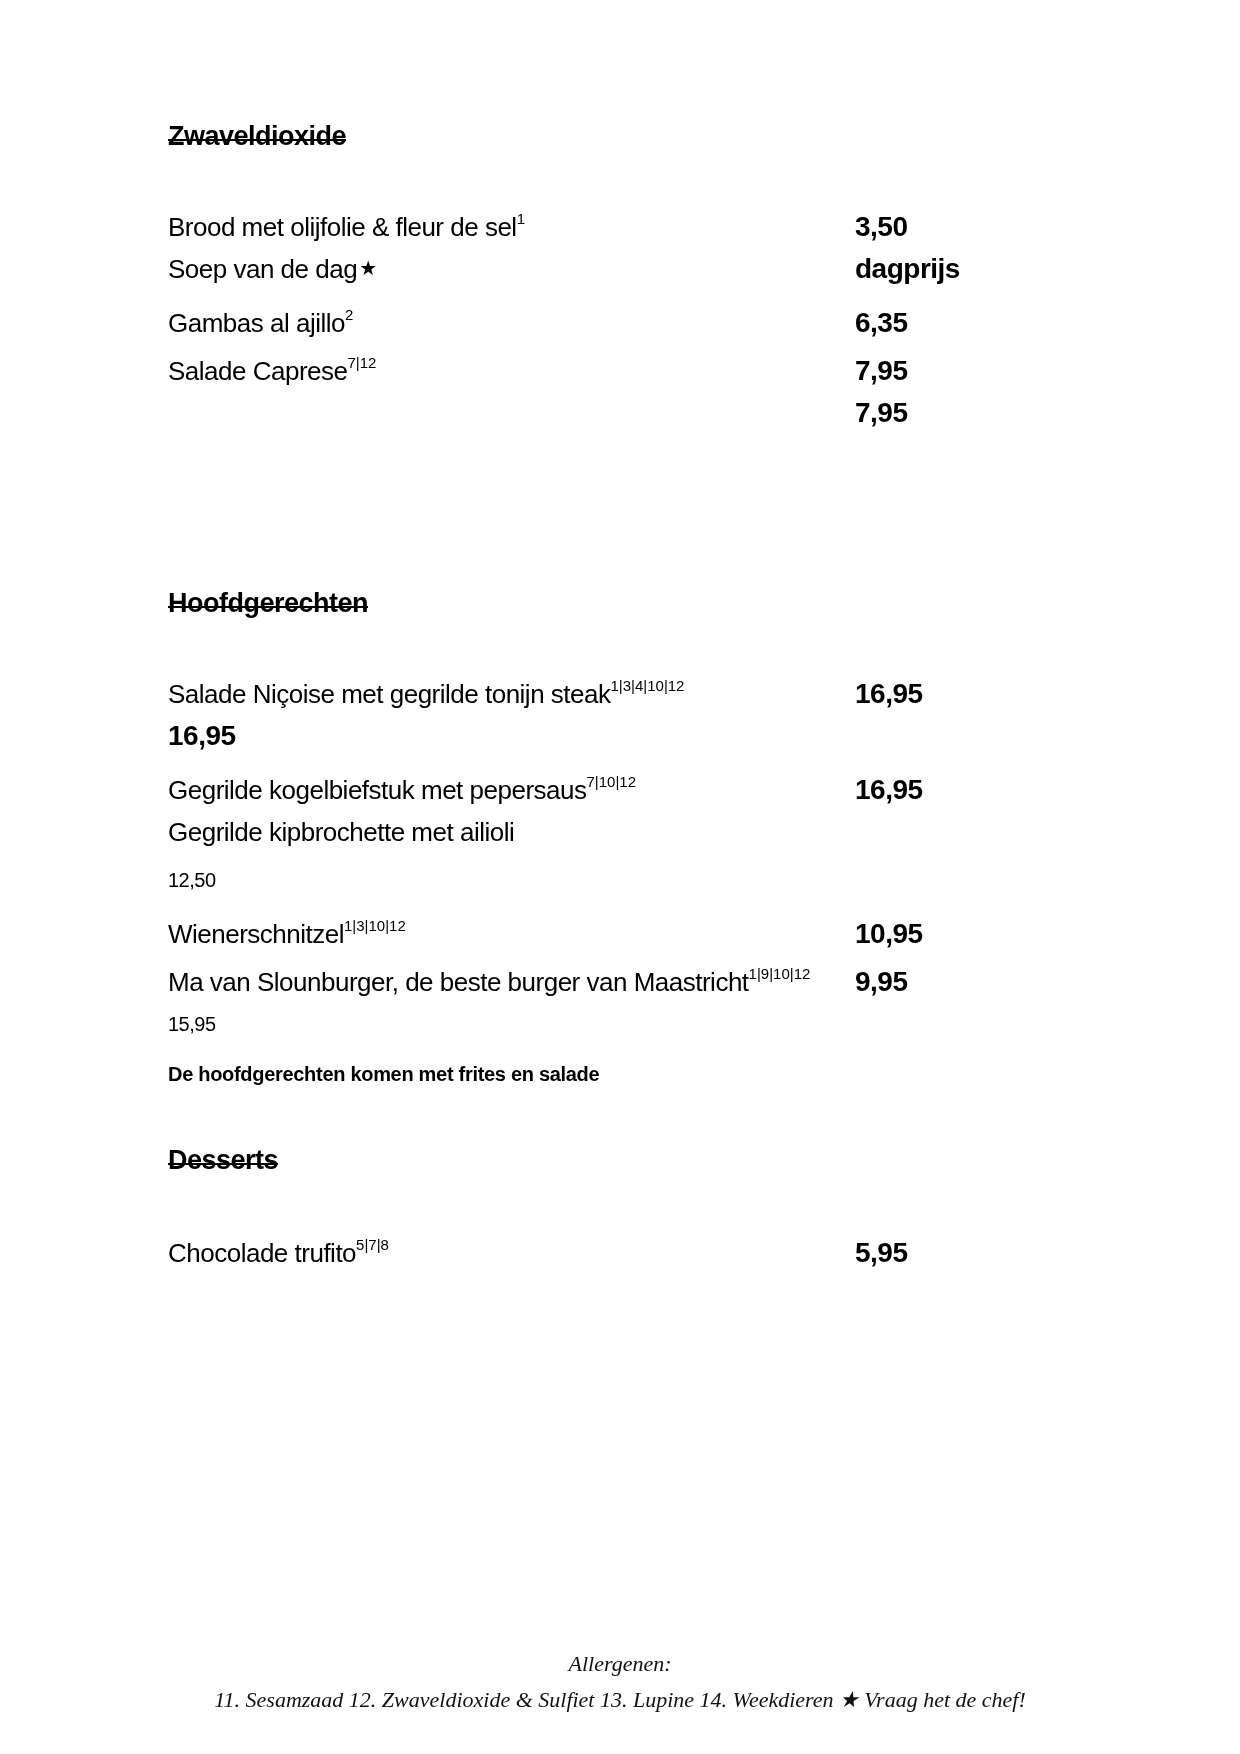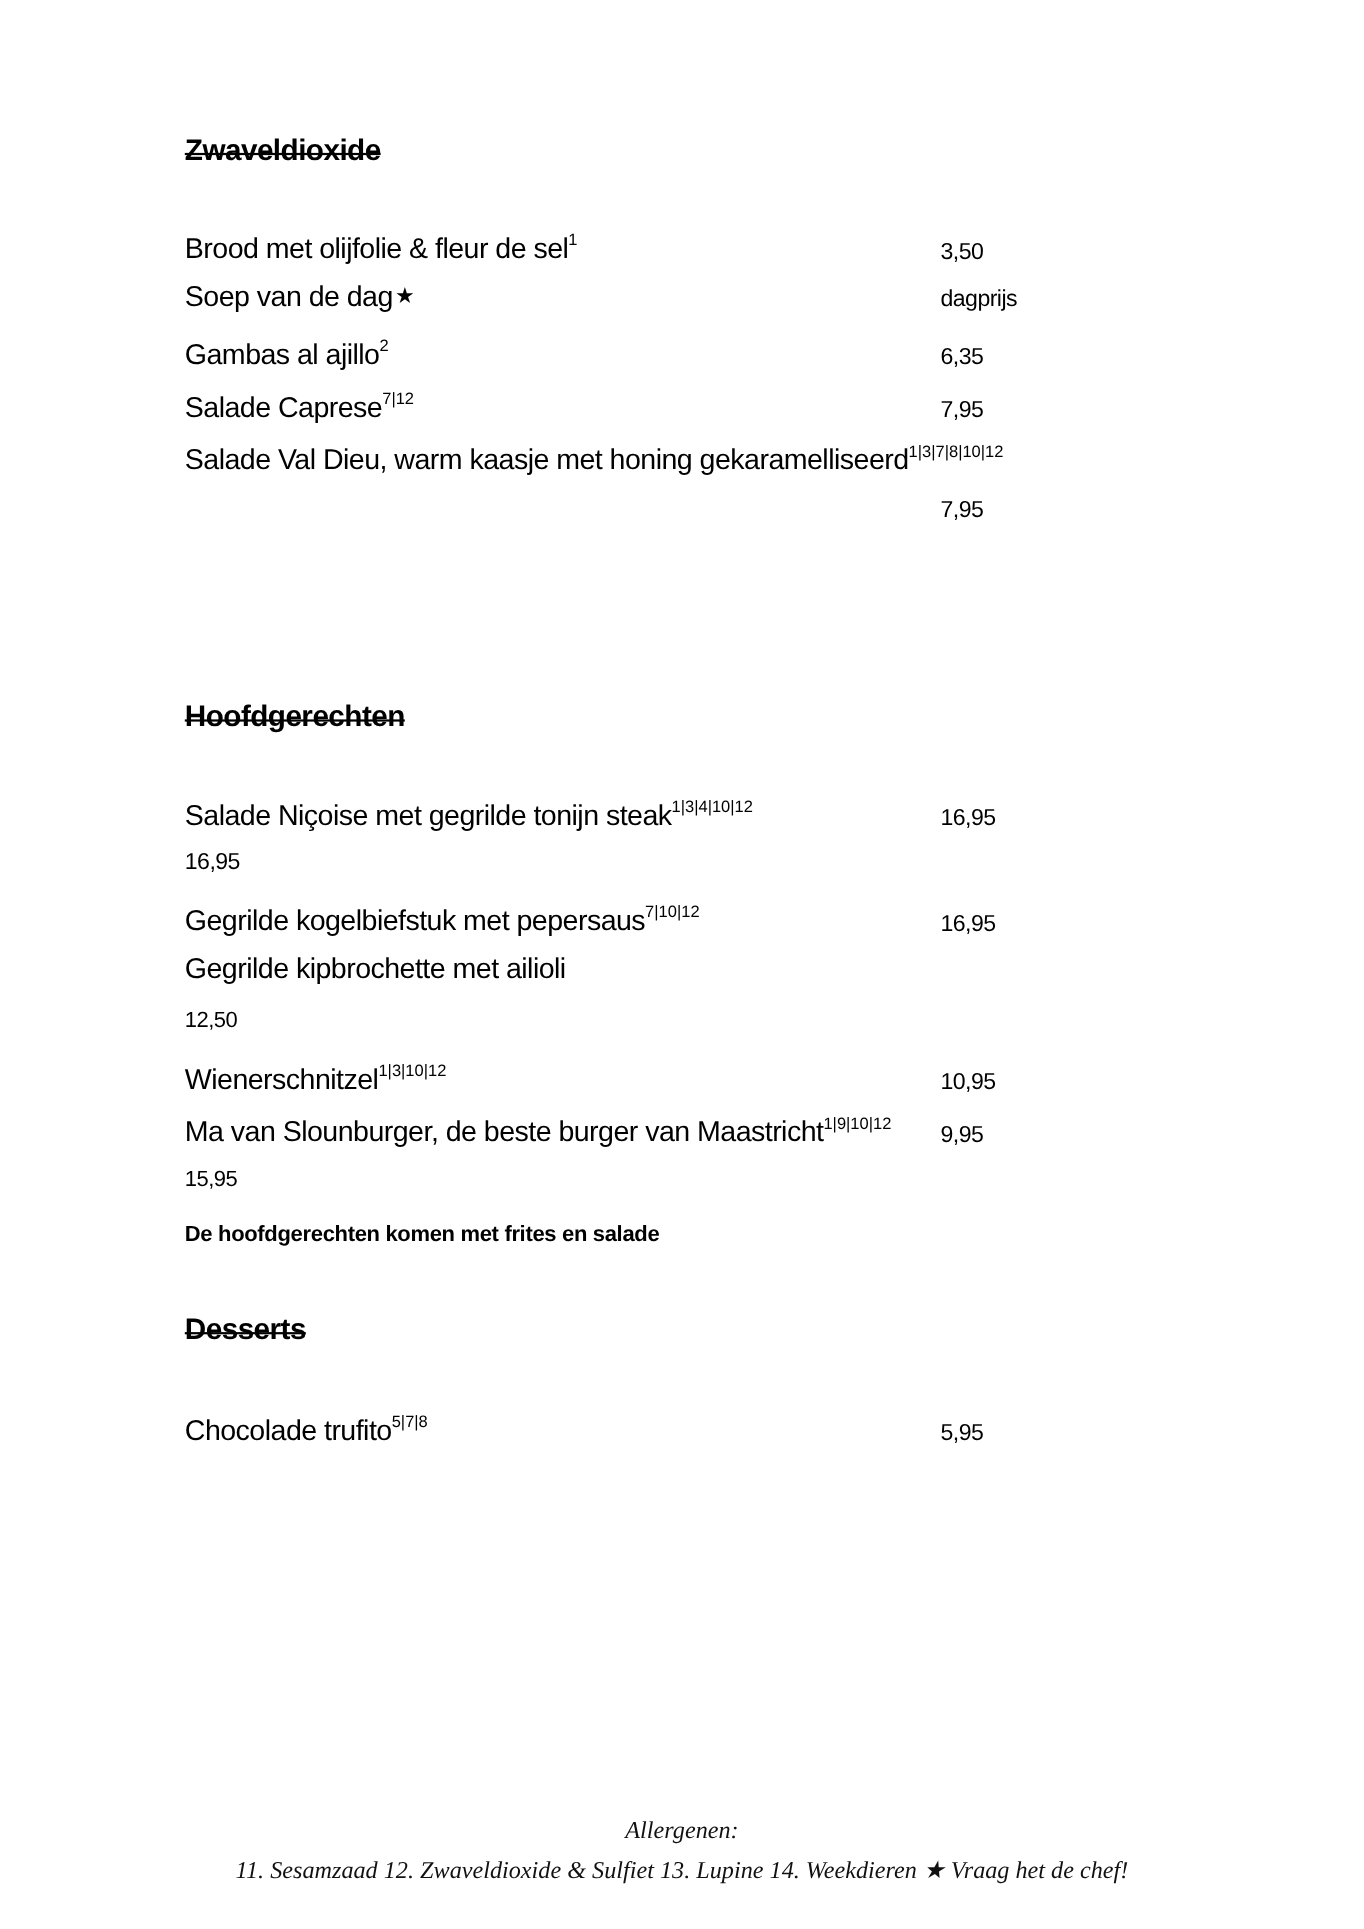--- a/index.html
+++ b/index.html
@@ -28,21 +28,21 @@
     gap:17px;
   }
   .dish{
     font-size:26px;letter-spacing:-0.5px;white-space:nowrap;
   }
   .dish sup{
     font-size:15px;letter-spacing:0;
     position:relative;top:-2px;
   }
   .price{
-    font-size:21px;letter-spacing:-0.5px;
+    font-size:28px;letter-spacing:-0.5px;font-weight:bold;
   }
   .full-row .dish{grid-column:1 / -1;}
   .price-only .dish{visibility:hidden;}
   .price-left{
     font-size:20px;letter-spacing:-0.5px;height:48px;line-height:48px;
   }
   .star{font-size:20px;position:relative;top:-3px;padding-left:2px;}
   .note{
     font-size:20px;letter-spacing:-0.3px;font-weight:bold;
     height:40px;line-height:40px;
@@ -85,23 +85,20 @@
         <div class="dish"><span>Soep van de dag</span><span class="star">★</span></div>
         <div class="price">dagprijs</div>
       </div>
       <div class="menu-row">
         <div class="dish"><span>Gambas al ajillo</span><sup>2</sup></div>
         <div class="price">6,35</div>
       </div>
       <div class="menu-row">
         <div class="dish"><span>Salade Caprese</span><sup>7|12</sup></div>
         <div class="price">7,95</div>
-      </div>
-      <div class="menu-row full-row">
-        <div class="dish"><span>Salade Val Dieu, warm kaasje met honing gekaramelliseerd</span><sup>1|3|7|8|10|12</sup></div>
       </div>
       <div class="menu-row price-only">
         <div class="dish">&nbsp;</div>
         <div class="price">7,95</div>
       </div>
     </div>
 
     <div class="heading-wrap h-mains">
       <span class="section-heading">Hoofdgerechten</span>
     </div>

